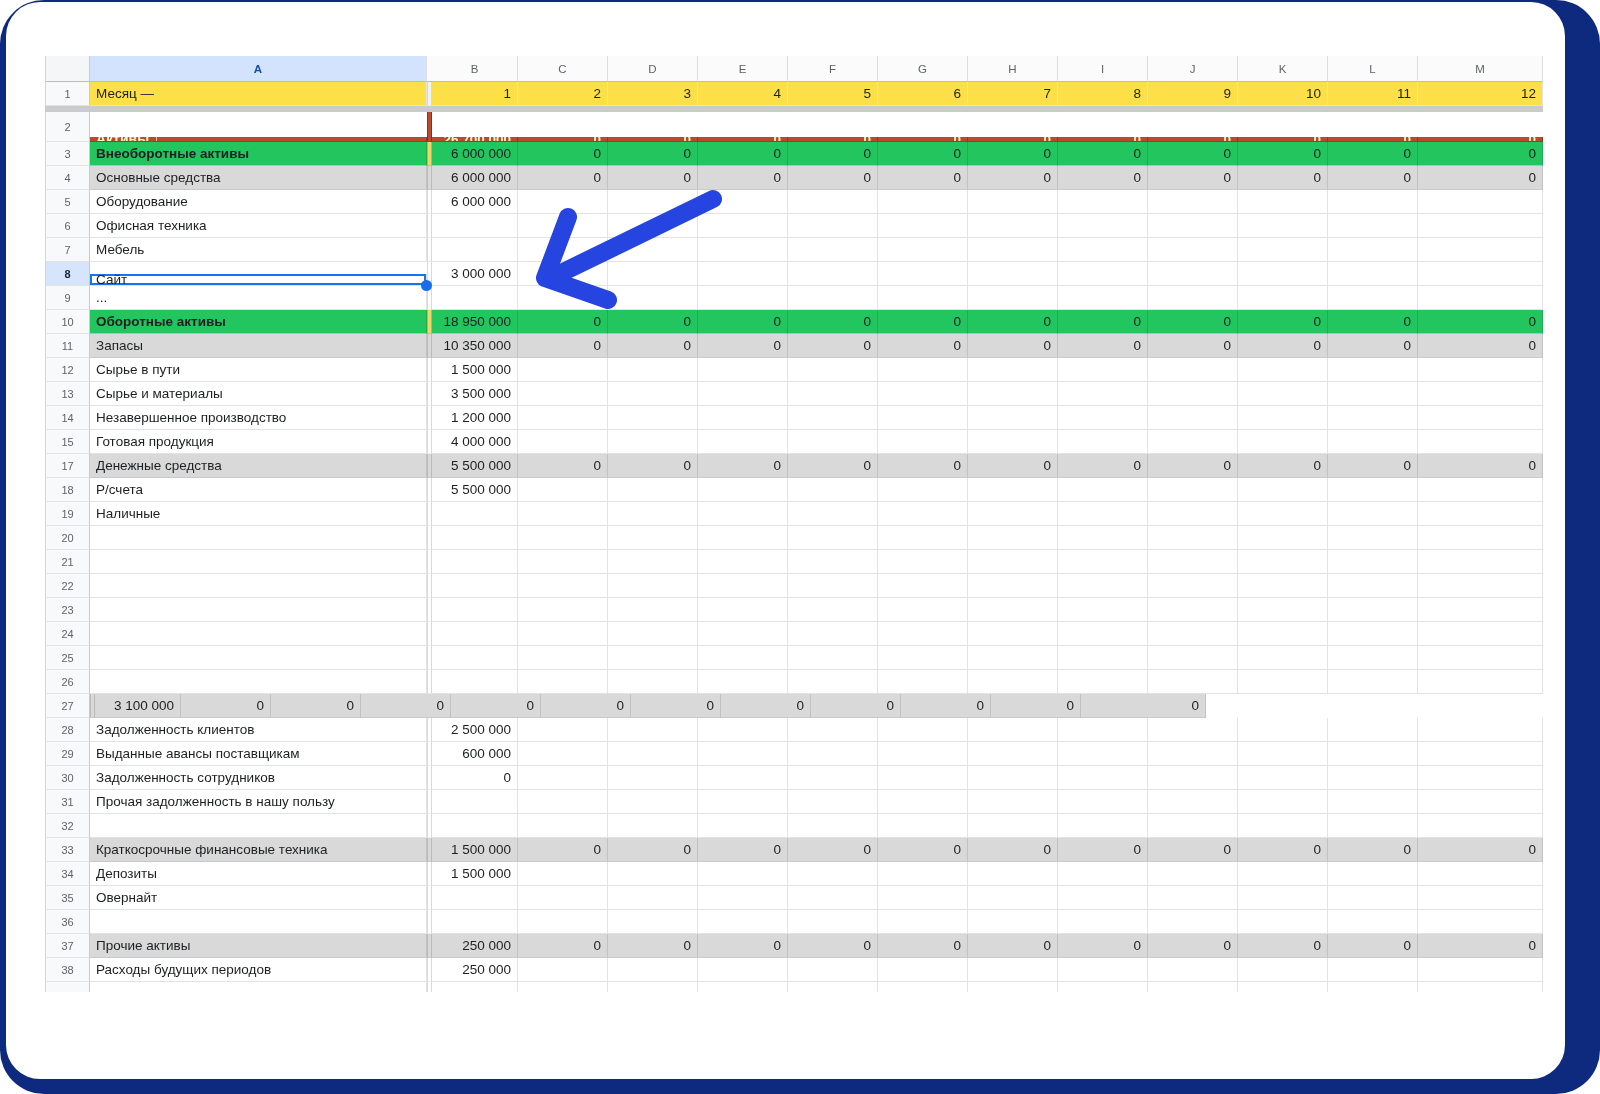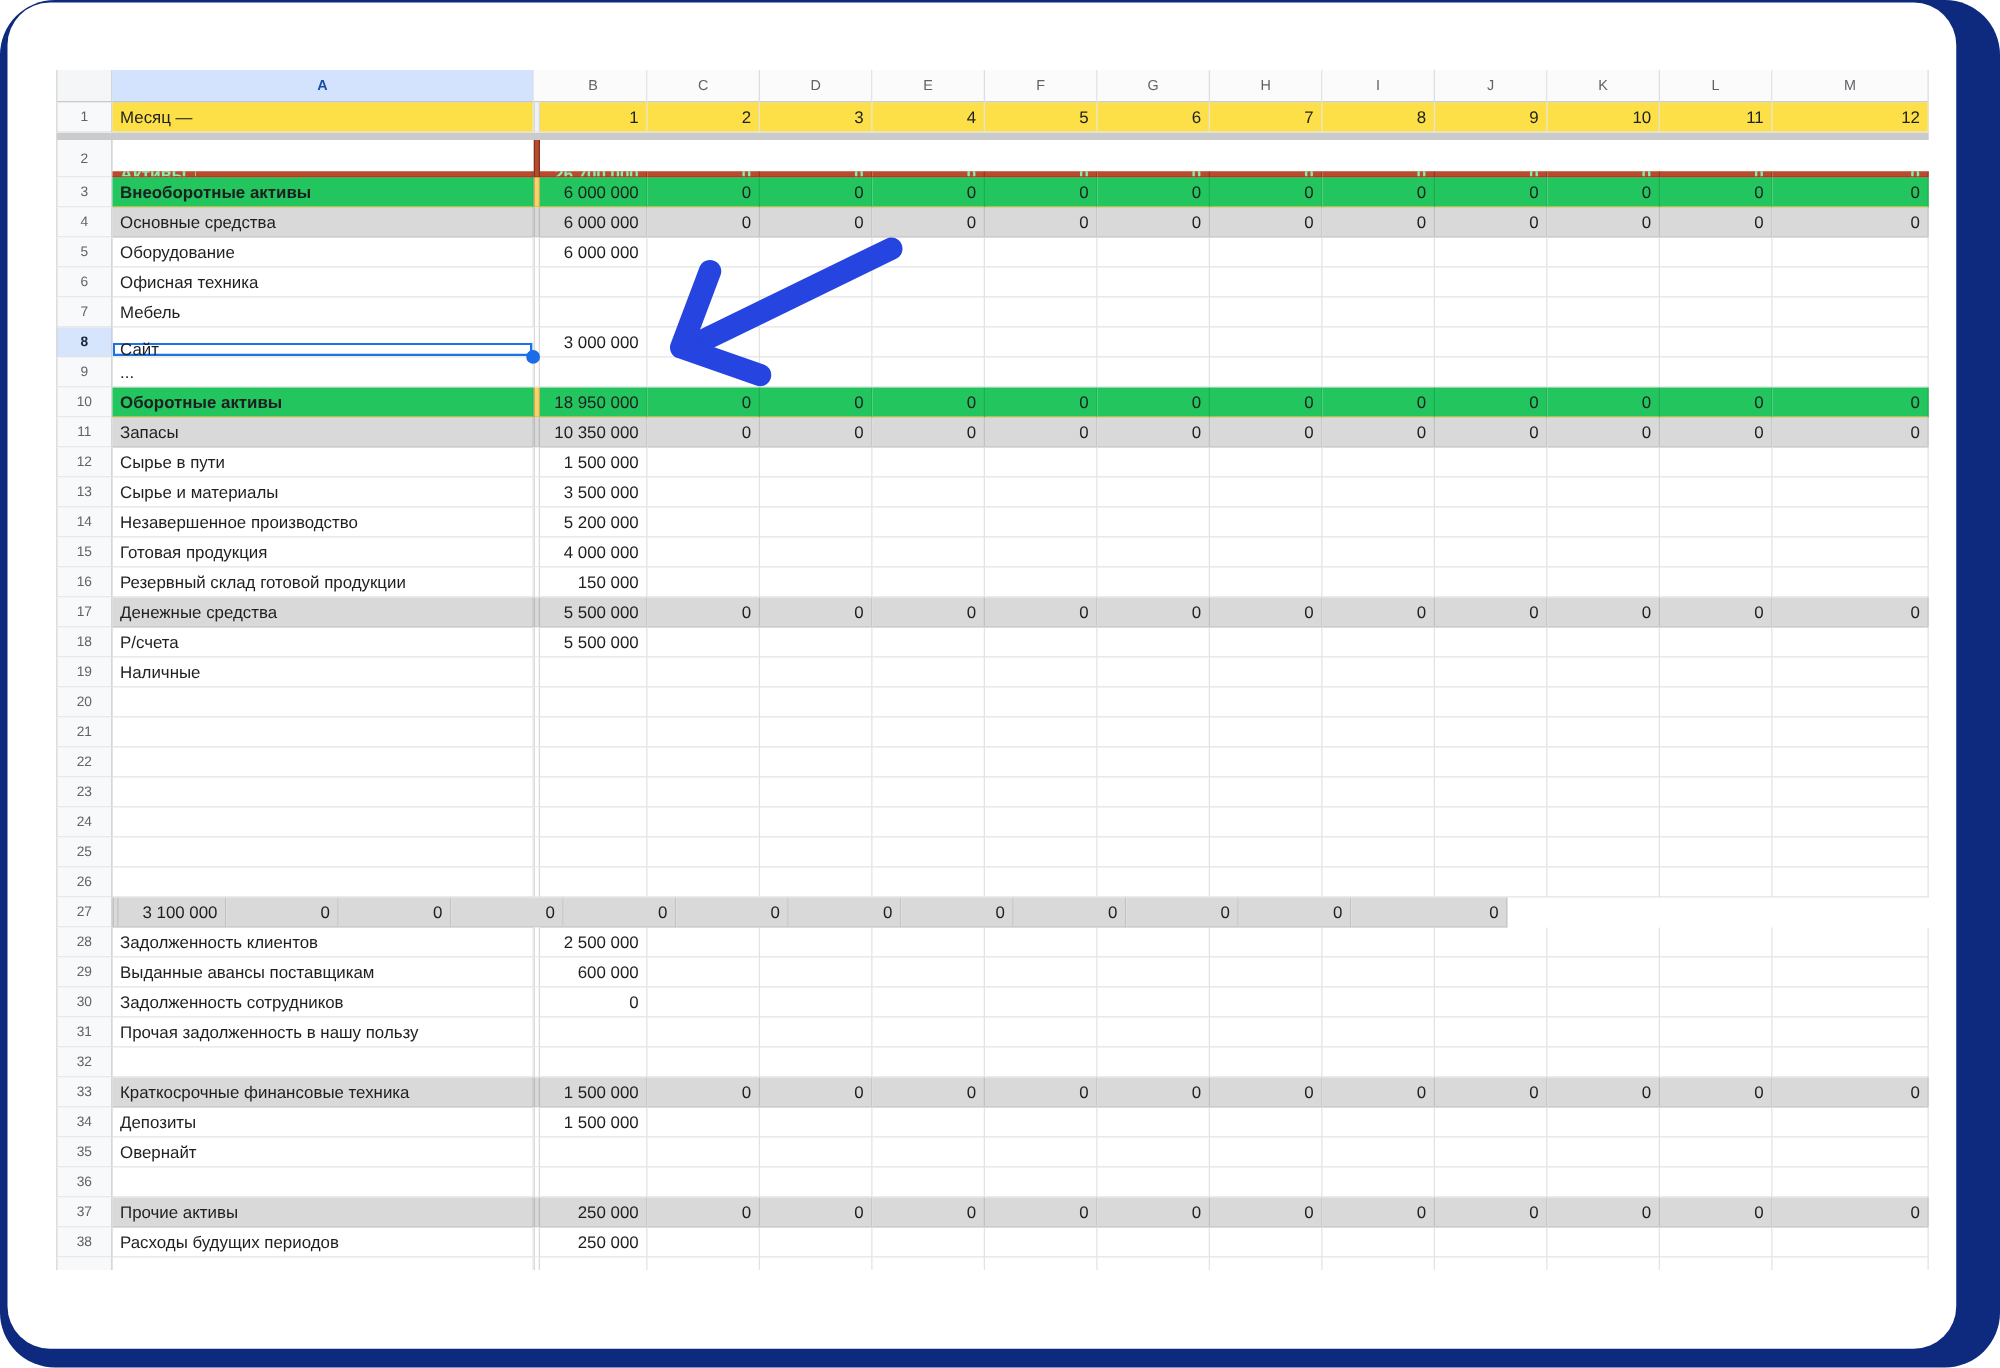--- a/index.html
+++ b/index.html
@@ -31,21 +31,21 @@
   .rowhdr.hl{background:#d6e4fc;color:#17233f;font-weight:700;}
 
   .cell{font-size:13.5px;color:#1d1f21;border-right:1px solid #e3e3e3;border-bottom:1px solid #e3e3e3;padding:0 6px;}
   .a{justify-content:flex-start;}
   .v{justify-content:flex-end;}
   .dv{background:#ffffff;border-left:1px solid #d9d9d9;border-right:1px solid #d9d9d9;border-bottom:1px solid #e9e9e9;}
 
   .r-month .cell{background:#fde047;}
   .r-month .dv{background:#f1f2f3;}
 
-  .r-total .cell{background:#b94a2d;color:#86efac;font-weight:700;
+  .r-total .cell{background:#b94a2d;color:#fef9c3;font-weight:700;
     border-right:1px solid rgba(0,0,0,.22);border-bottom:1px solid #9c3c22;margin-top:25px;}
   .r-total .a{font-size:14px;}
   .r-total .dv{background:#b94a2d;border-left-color:rgba(0,0,0,.30);border-right-color:rgba(0,0,0,.30);border-bottom:1px solid #9c3c22;}
 
   .r-section .cell{background:#22c55e;border-right:1px solid rgba(0,0,0,.12);border-bottom:1px solid #ddbf4f;}
   .r-section .a{font-weight:700;}
   .r-section .dv{background:#f5d567;border-left-color:rgba(0,0,0,.18);border-right-color:rgba(0,0,0,.18);border-bottom:1px solid #ddbf4f;}
 
   .r-subtotal .cell{background:#d9d9d9;border-right:1px solid rgba(0,0,0,.10);border-bottom:1px solid #c9c9c9;}
   .r-subtotal .dv{background:#d9d9d9;border-left-color:rgba(0,0,0,.14);border-right-color:rgba(0,0,0,.14);border-bottom:1px solid #c9c9c9;}
@@ -300,55 +300,38 @@
           <div class="cell v w-S"></div>
           <div class="cell v w-S"></div>
           <div class="cell v w-S"></div>
           <div class="cell v w-S"></div>
           <div class="cell v w-M"></div>
         </div>
         <div class="row r-item">
           <div class="rowhdr w-rh">14</div>
           <div class="cell a w-A">Незавершенное производство</div>
           <div class="dv w-dv"></div>
-          <div class="cell v w-B">5 200 000</div>
+          <div class="cell v w-B">1 200 000</div>
           <div class="cell v w-S"></div>
           <div class="cell v w-S"></div>
           <div class="cell v w-S"></div>
           <div class="cell v w-S"></div>
           <div class="cell v w-S"></div>
           <div class="cell v w-S"></div>
           <div class="cell v w-S"></div>
           <div class="cell v w-S"></div>
           <div class="cell v w-S"></div>
           <div class="cell v w-S"></div>
           <div class="cell v w-M"></div>
         </div>
         <div class="row r-item">
           <div class="rowhdr w-rh">15</div>
           <div class="cell a w-A">Готовая продукция</div>
           <div class="dv w-dv"></div>
           <div class="cell v w-B">4 000 000</div>
-          <div class="cell v w-S"></div>
-          <div class="cell v w-S"></div>
-          <div class="cell v w-S"></div>
-          <div class="cell v w-S"></div>
-          <div class="cell v w-S"></div>
-          <div class="cell v w-S"></div>
-          <div class="cell v w-S"></div>
-          <div class="cell v w-S"></div>
-          <div class="cell v w-S"></div>
-          <div class="cell v w-S"></div>
-          <div class="cell v w-M"></div>
-        </div>
-        <div class="row r-item">
-          <div class="rowhdr w-rh">16</div>
-          <div class="cell a w-A">Резервный склад готовой продукции</div>
-          <div class="dv w-dv"></div>
-          <div class="cell v w-B">150 000</div>
           <div class="cell v w-S"></div>
           <div class="cell v w-S"></div>
           <div class="cell v w-S"></div>
           <div class="cell v w-S"></div>
           <div class="cell v w-S"></div>
           <div class="cell v w-S"></div>
           <div class="cell v w-S"></div>
           <div class="cell v w-S"></div>
           <div class="cell v w-S"></div>
           <div class="cell v w-S"></div>

